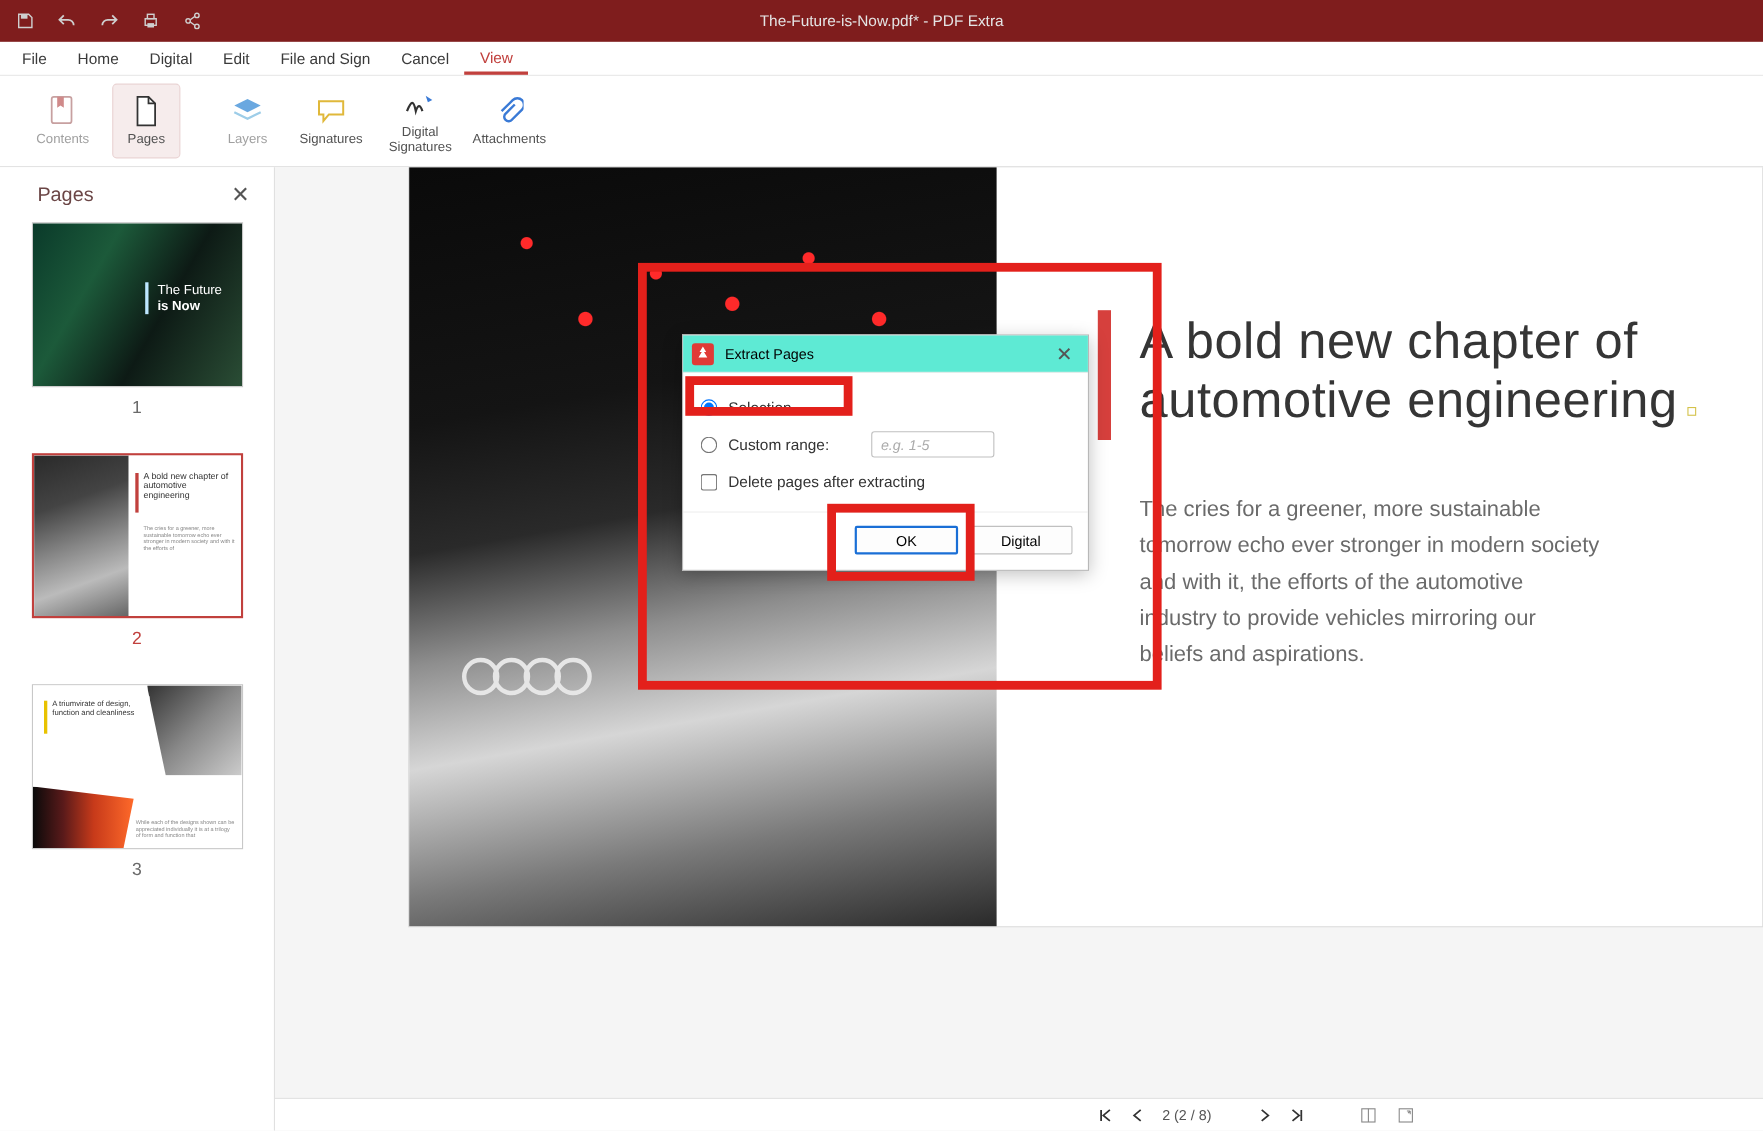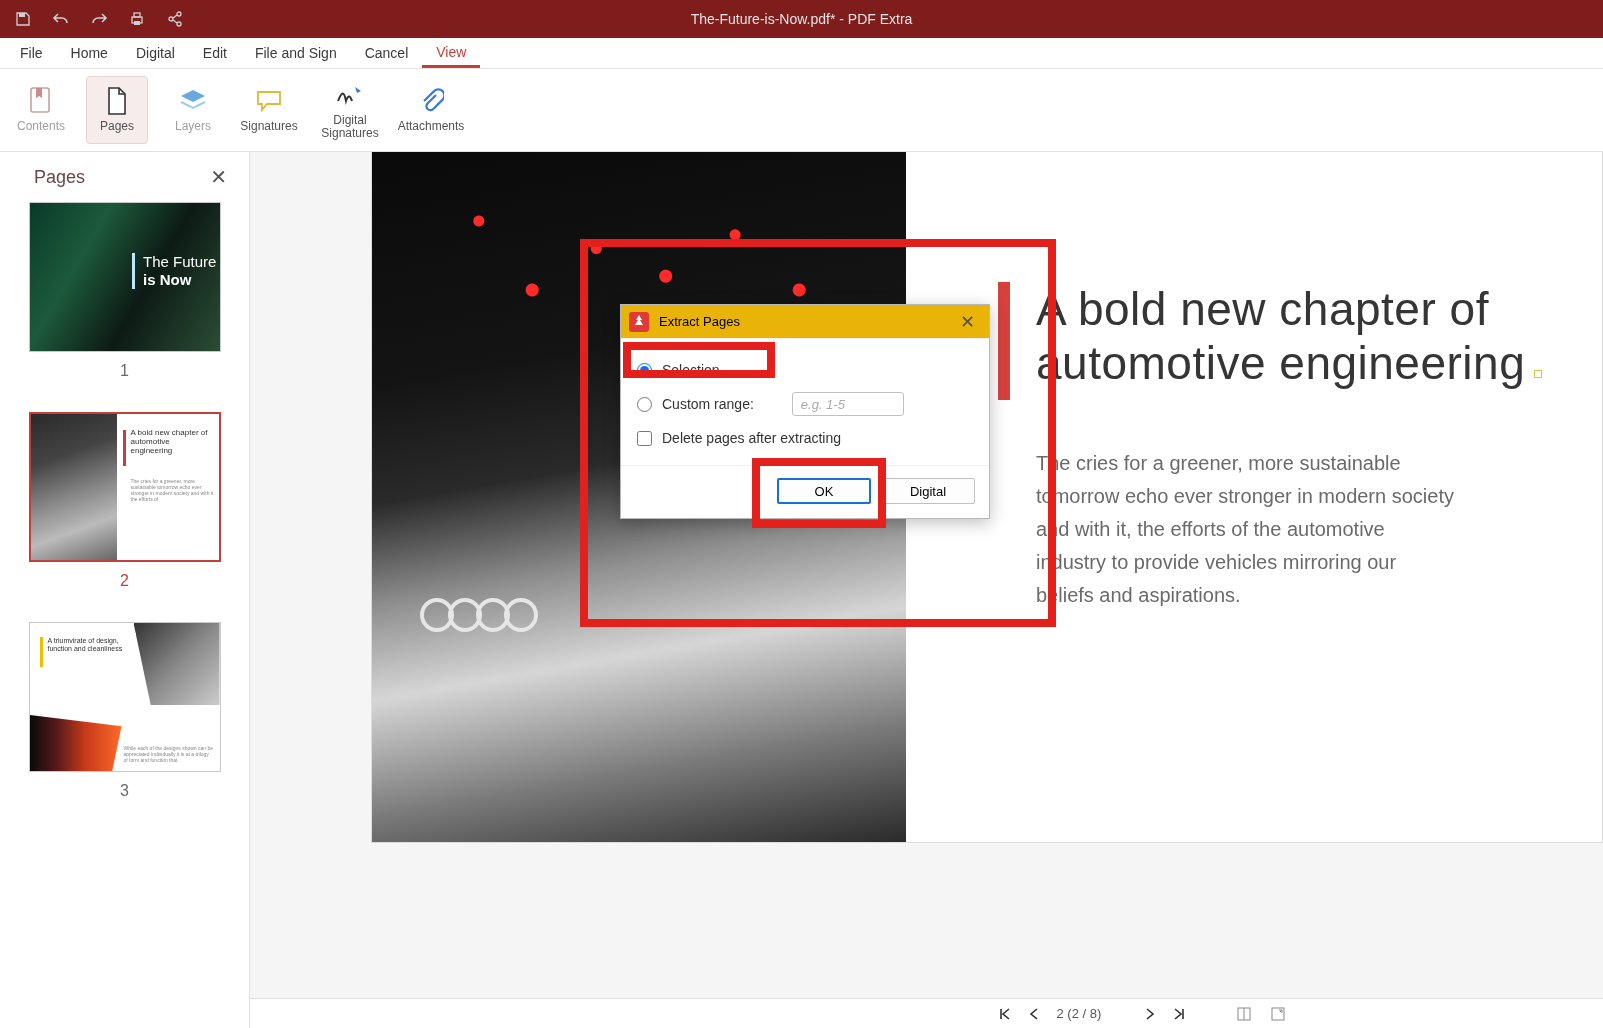--- a/index.html
+++ b/index.html
@@ -81,21 +81,21 @@
     cursor: pointer;
     font-size: 12px;
     color: #525252;
     text-align: center;
     line-height: 1.1;
   }
   .ribbon .rb-btn.active {
     background: #f6ecec;
     border: 1px solid #e9d3d3;
   }
-  .ribbon .rb-btn.disabled { color: #a0a0a0; }
+  .ribbon .rb-btn.disabled { color: #a0a0a0; margin-left: 16px; }
   .ribbon .rb-btn .rb-icon {
     width: 30px; height: 30px;
     display: flex; align-items: center; justify-content: center;
     margin-bottom: 4px;
   }
   
   .content {
     flex: 1;
     display: flex;
     min-height: 0;
@@ -156,21 +156,21 @@
     color: #6a6a6a;
   }
   .thumb-num.selected { color: #c1403d; }
   
   .t1-bg {
     position:absolute; inset:0;
     background: linear-gradient(120deg,#0a3a2a 0%, #1c5a3a 30%, #0d1a15 60%, #2a4d35 100%);
   }
   .t1-text {
     position:absolute; left:54%; top:46%; transform:translateY(-50%);
-    color:#fff; font-size:15px; line-height:1.2;
+    color:#fff; font-size:12px; line-height:1.2;
     border-left:3px solid #bde7ff; padding-left:8px;
   }
   .t1-text .sub { font-weight:300; }
   .t1-text .bold { font-weight:600; }
   
   .t2-left {
     position:absolute; left:0; top:0; width:46%; height:100%;
     background: linear-gradient(160deg,#2a2a2a 0%, #444 30%, #888 55%, #bbb 75%, #666 100%);
   }
   .t2-right {
@@ -276,21 +276,21 @@
     left: 248px; top: 152px;
     width: 370px;
     background: #ffffff;
     border: 1px solid #b8b8b8;
     box-shadow: 0 4px 16px rgba(0,0,0,0.25);
   }
   .dlg-title {
     height: 34px;
     display:flex; align-items:center; justify-content:space-between;
     padding: 0 10px 0 8px;
-    background: #eab308;
+    background: #5eead4;
     border-bottom: 1px solid #eee;
   }
   .dlg-title .left { display:flex; align-items:center; gap:10px; }
   .dlg-icon {
     width:20px; height:20px; background:#e03a36; border-radius:3px;
     position:relative;
   }
   .dlg-icon::before{
     content:""; position:absolute; left:4px; top:4px; width:12px; height:12px;
     background:#fff;

